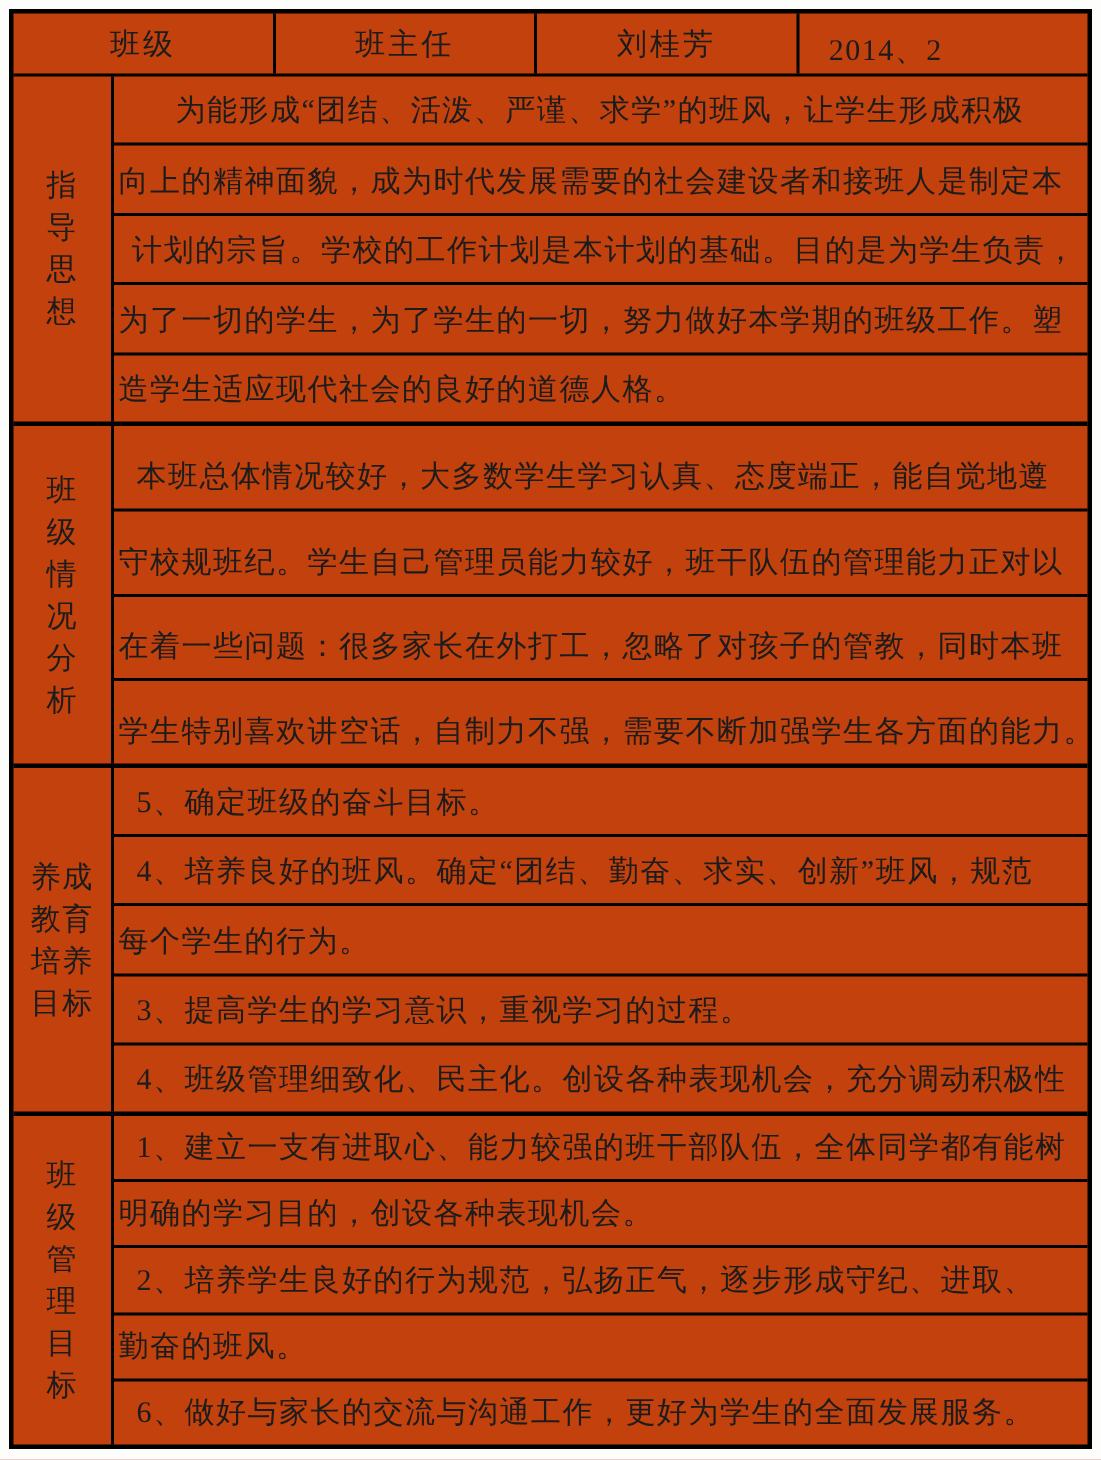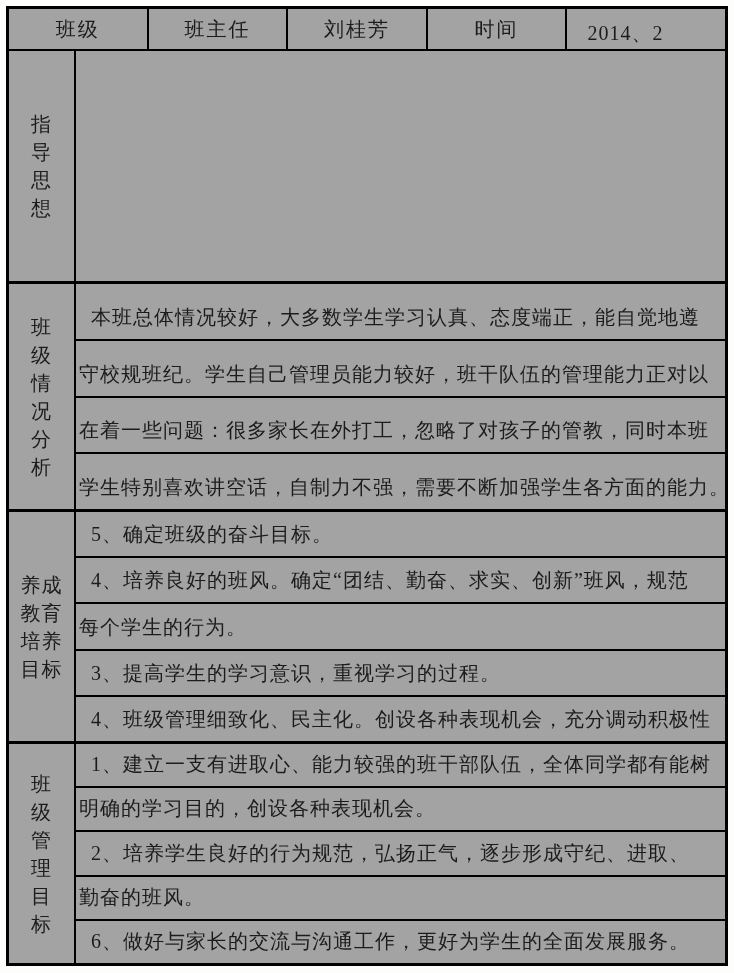--- a/index.html
+++ b/index.html
@@ -12,21 +12,21 @@
     overflow: hidden;
   }
   .sheet {
     position: absolute;
     left: 6px;
     top: 6px;
     width: 722px;
     height: 960px;
     box-sizing: border-box;
     border: 3px solid #000;
-    background: #a3a3a3;
+    background: #c2410c;
     display: flex;
     flex-direction: column;
   }
   
   .header-row {
     height: 42px;
     box-sizing: border-box;
     border-bottom: 2px solid #000;
     display: flex;
     flex: none;
@@ -112,30 +112,36 @@
   .indent-xl   { padding-left: 41px; }
 </style>
 </head>
 <body>
 
 <div class="sheet">
   <div class="header-row">
       <div class="header-cell">班级</div>
       <div class="header-cell">班主任</div>
       <div class="header-cell">刘桂芳</div>
-      <div class="header-cell">时间</div>
       <div class="header-cell cell-bottom">2014、2</div>
     </div>
   <div class="sections">
       <div class="section sec-0">
         <div class="label-col">
           <div class="label-line">指</div>
           <div class="label-line">导</div>
           <div class="label-line">思</div>
           <div class="label-line">想</div>
+        </div>
+        <div class="content-col">
+          <div class="text-line indent-xl">为能形成“团结、活泼、严谨、求学”的班风，让学生形成积极</div>
+          <div class="text-line indent-none">向上的精神面貌，成为时代发展需要的社会建设者和接班人是制定本</div>
+          <div class="text-line indent-sm">计划的宗旨。学校的工作计划是本计划的基础。目的是为学生负责，</div>
+          <div class="text-line indent-none">为了一切的学生，为了学生的一切，努力做好本学期的班级工作。塑</div>
+          <div class="text-line indent-none">造学生适应现代社会的良好的道德人格。</div>
         </div>
       </div>
       <div class="section sec-1">
         <div class="label-col">
           <div class="label-line">班</div>
           <div class="label-line">级</div>
           <div class="label-line">情</div>
           <div class="label-line">况</div>
           <div class="label-line">分</div>
           <div class="label-line">析</div>

